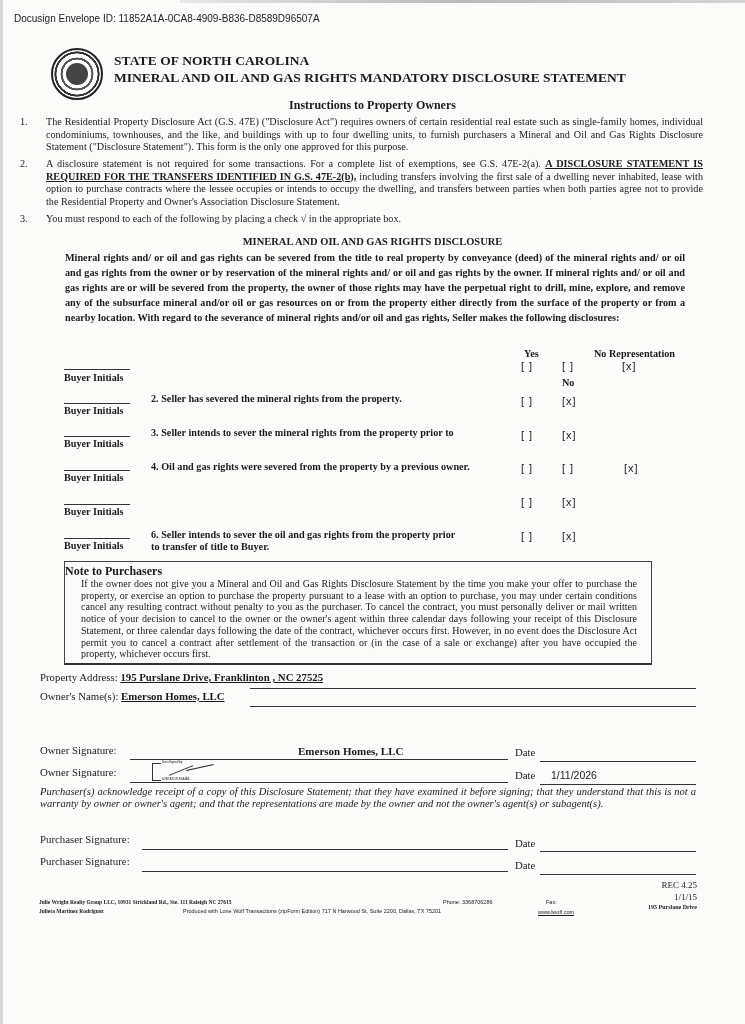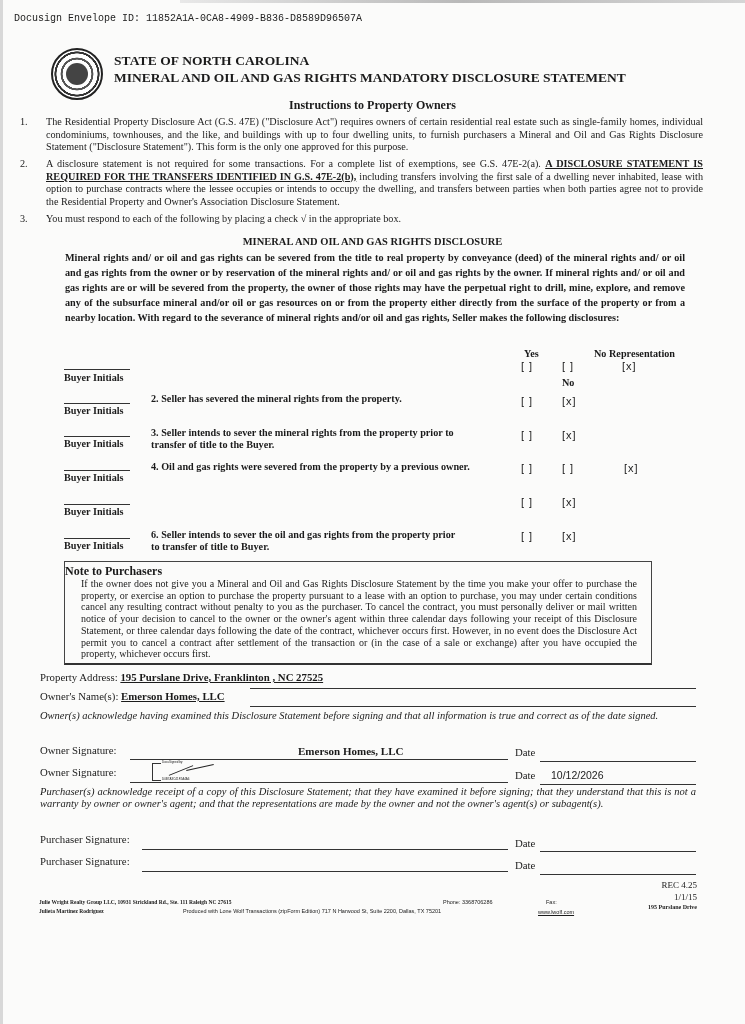--- a/index.html
+++ b/index.html
@@ -3,21 +3,21 @@
 <meta charset="utf-8">
 <style>
   html, body { margin: 0; padding: 0; }
   body {
     width: 745px; height: 1024px; background: #f7f7f6; position: relative; overflow: hidden;
     font-family: "Liberation Serif", "DejaVu Serif", serif; color: #1b1b1b;
   }
   .page { position: absolute; left: 0; top: 0; width: 745px; height: 1024px; background: #fbfbfa; }
   .top-shade { position: absolute; left: 180px; top: 0; width: 565px; height: 3px; background: linear-gradient(90deg, #e8e8e8, #b9b9b9, #d5d5d5); }
   .left-shade { position: absolute; left: 0; top: 0; width: 3px; height: 1024px; background: #d8d8d8; }
-  .envelope { position: absolute; left: 14px; top: 13px; font-family: Liberation Mono, monospace; font-size: 10px; color: #222; }
+  .envelope { position: absolute; left: 14px; top: 13px; font-family: Liberation Sans, sans-serif; font-size: 10px; color: #222; }
   .seal { position: absolute; left: 51px; top: 48px; width: 52px; height: 52px; border-radius: 50%; border: 2px solid #222; box-sizing: border-box; background: radial-gradient(circle, #fff 0 42%, #555 43% 48%, #fff 49% 60%, #333 61% 66%, #fff 67%); }
   .seal .inner { position: absolute; left: 13px; top: 13px; width: 22px; height: 22px; border-radius: 50%; background: #444; }
   .title1 { position: absolute; left: 114px; top: 53px; font-size: 13.5px; font-weight: bold; letter-spacing: 0.1px; }
   .title2 { position: absolute; left: 114px; top: 70px; font-size: 13.5px; font-weight: bold; }
   .instr-head { position: absolute; left: 0; width: 745px; top: 98px; text-align: center; font-size: 12px; font-weight: bold; }
   .instr { position: absolute; left: 20px; width: 683px; font-size: 10.2px; line-height: 12.6px; }
   .instr .num { position: absolute; left: 0; top: 0; }
   .instr .txt { margin-left: 26px; text-align: justify; }
   .u { text-decoration: underline; font-weight: bold; }
   .sec-head { position: absolute; left: 0; width: 745px; top: 236px; text-align: center; font-size: 10.5px; font-weight: bold; }
@@ -100,21 +100,20 @@
     <div class="q" style="top:0px;">2. Seller has severed the mineral rights from the property.</div>
     <div class="box" style="left:521px; top:2px;">[  ]</div>
     <div class="box" style="left:562px; top:2px;">[x]</div>
   </div>
 
   <div class="item" style="top:427px;">
     <div class="initials-line" style="top:9px;"></div>
     <div class="initials" style="top:11px;">Buyer Initials</div>
     <div class="q" style="top:0px;">
         <div>3. Seller intends to sever the mineral rights from the property prior to</div>
-        <div>transfer of title to the Buyer.</div>
       </div>
     <div class="box" style="left:521px; top:2px;">[  ]</div>
     <div class="box" style="left:562px; top:2px;">[x]</div>
   </div>
 
   <div class="item" style="top:461px;">
     <div class="initials-line" style="top:9px;"></div>
     <div class="initials" style="top:11px;">Buyer Initials</div>
     <div class="q" style="top:0px;">4. Oil and gas rights were severed from the property by a previous owner.</div>
     <div class="box" style="left:521px; top:1px;">[  ]</div>
@@ -150,40 +149,39 @@
     <span class="val">195 Purslane Drive, Franklinton , NC  27525</span>
   </div>
   <div class="rule" style="left:250px; top:688px; width:446px;"></div>
 
   <div class="field" style="left:40px; top:690px;">
     <span class="lbl">Owner's Name(s):</span>
     <span class="val">Emerson Homes, LLC</span>
   </div>
   <div class="rule" style="left:250px; top:706px; width:446px;"></div>
 
-  <div class="ital" style="left:40px; top:710px; width:656px;">Owner(s) acknowledge having examined this Disclosure Statement before signing and that all information is true and  correct as of the date signed.</div>
 
   <div class="field" style="left:40px; top:744px;">Owner Signature:</div>
   <div class="rule" style="left:130px; top:759px; width:378px;"></div>
   <div class="sig-val" style="left:298px; top:745px;">Emerson Homes, LLC</div>
   <div class="field" style="left:515px; top:746px;">Date</div>
   <div class="rule" style="left:540px; top:761px; width:156px;"></div>
 
   <div class="field" style="left:40px; top:766px;">Owner Signature:</div>
   <div class="rule" style="left:130px; top:782px; width:378px;"></div>
   <div class="docusign">
     <div class="bracket"></div>
     <div class="tag1">DocuSigned by:</div>
     <div class="scrib1"></div>
     <div class="scrib2"></div>
     <div class="tag2">D0B7A3C41F2A4A6</div>
   </div>
   <div class="field" style="left:515px; top:769px;">Date</div>
   <div class="rule" style="left:540px; top:784px; width:156px;"></div>
-  <div class="date-val" style="left:551px; top:769px;">10/12/2026</div>
+  <div class="date-val" style="left:551px; top:769px;">1/11/2026</div>
 
   <div class="ital" style="left:40px; top:786px; width:656px;">Purchaser(s) acknowledge receipt of a copy of this Disclosure Statement; that they have examined it before signing; that  they understand that this is not a warranty by owner or owner's agent; and that the representations are made by the  owner and not the owner's agent(s) or subagent(s).</div>
 
   <div class="field" style="left:40px; top:833px;">Purchaser Signature:</div>
   <div class="rule" style="left:142px; top:849px; width:366px;"></div>
   <div class="field" style="left:515px; top:837px;">Date</div>
   <div class="rule" style="left:540px; top:851px; width:156px;"></div>
 
   <div class="field" style="left:40px; top:855px;">Purchaser Signature:</div>
   <div class="rule" style="left:142px; top:871px; width:366px;"></div>

